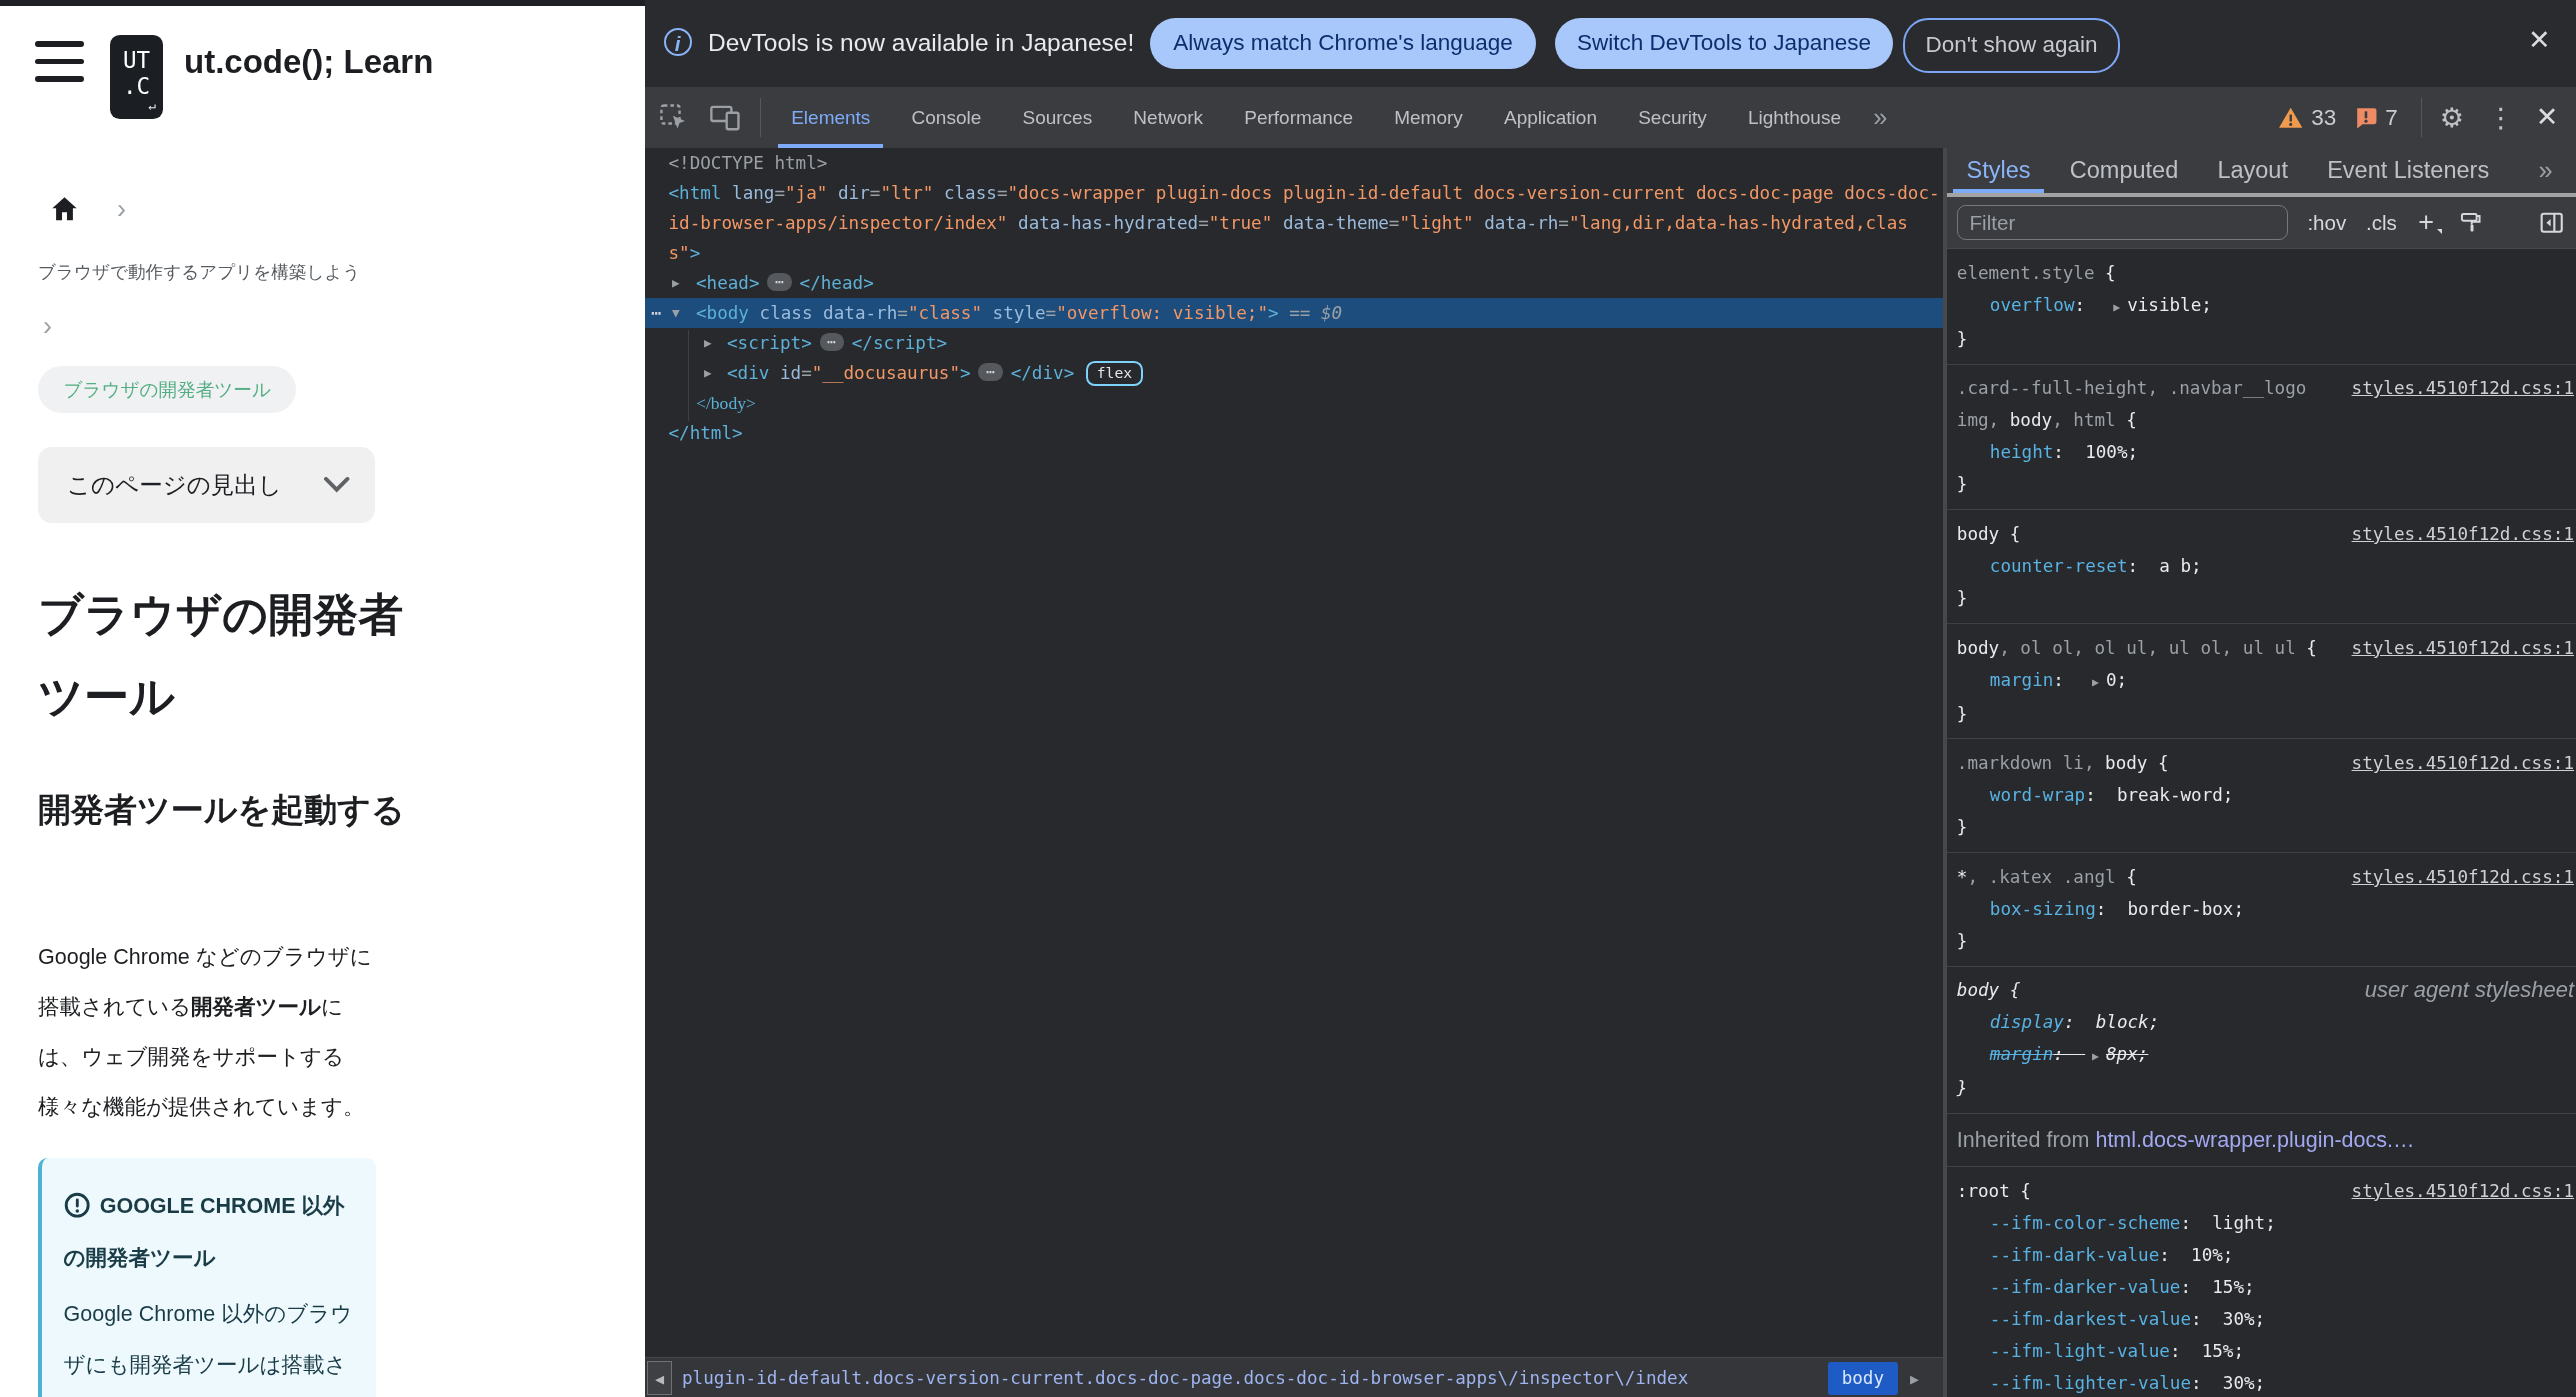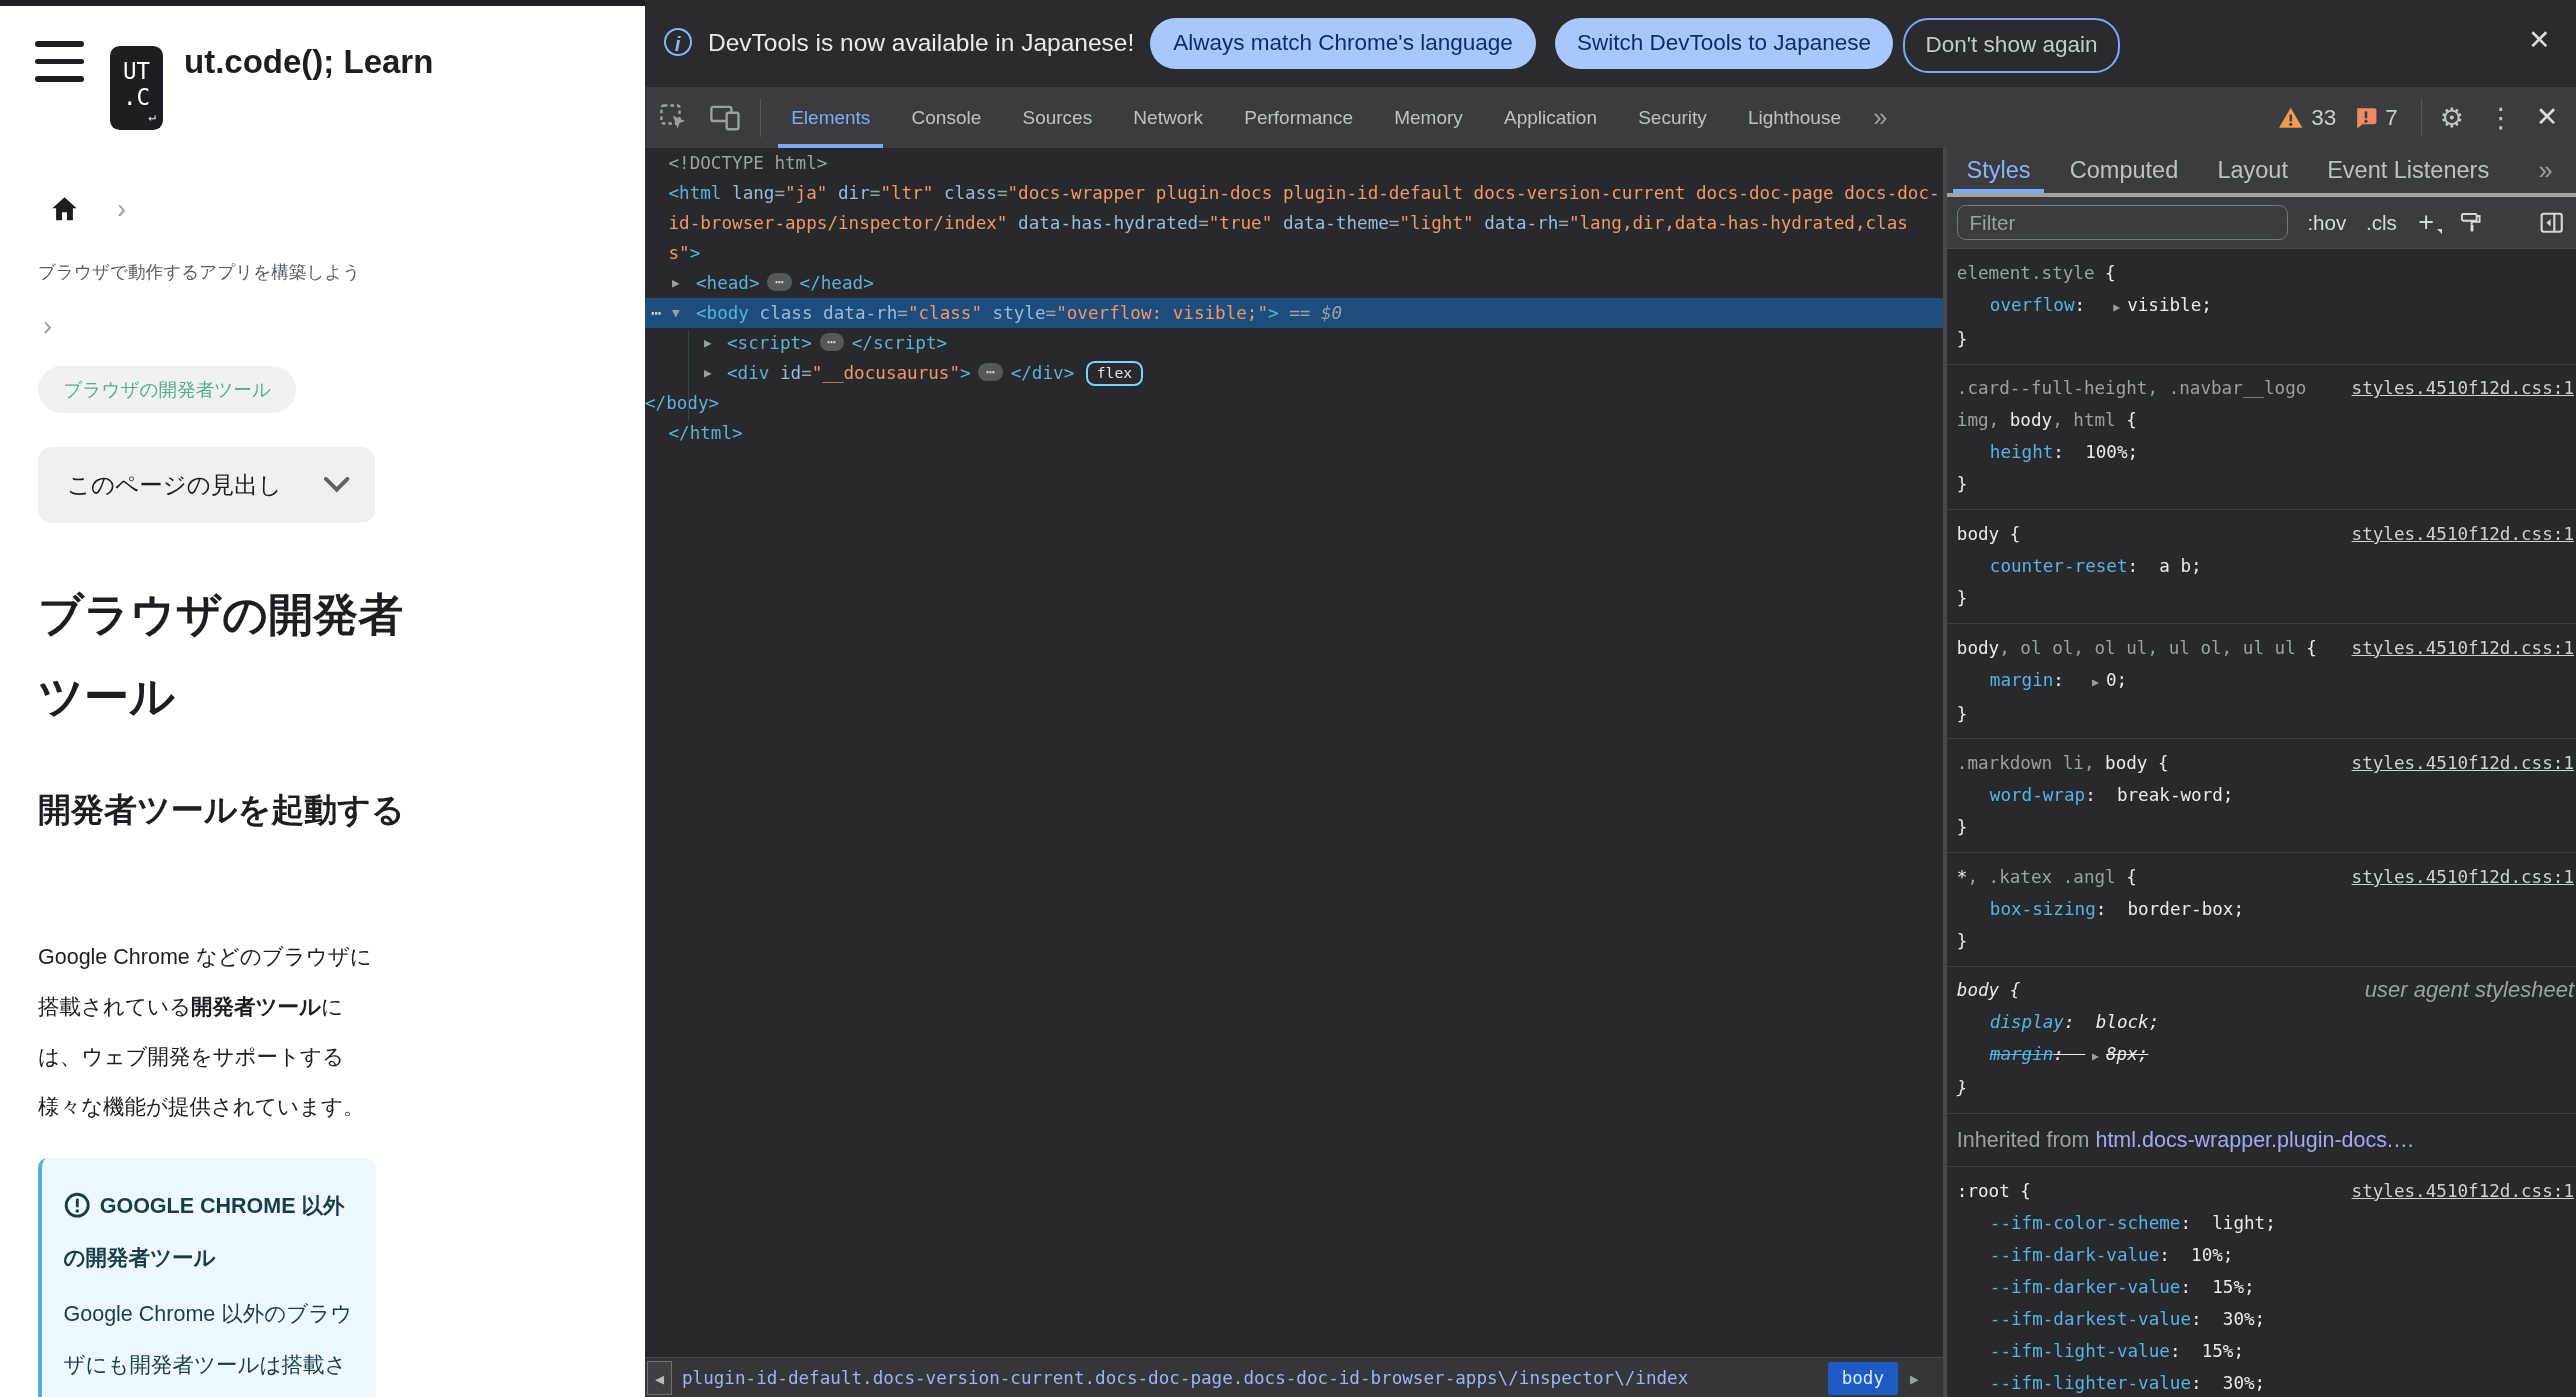--- a/index.html
+++ b/index.html
@@ -4,21 +4,21 @@
 <style>
   html,body{margin:0;padding:0;background:#111;}
   #stage{position:relative;width:2576px;height:1398px;overflow:hidden;background:#fff;
          font-family:"Liberation Sans",sans-serif;}
   
   .page{position:absolute;left:0;top:0;width:645px;height:1398px;background:#fff;overflow:hidden;}
   .topstrip{position:absolute;left:0;top:0;width:645px;height:5.9px;background:#202124;}
   .hamburger{position:absolute;left:35px;top:39px;width:49px;height:45px;cursor:pointer;}
   .hamburger i{position:absolute;left:0;width:49px;height:5.9px;border-radius:2.9px;background:#1c1e21;}
   .hamburger i:nth-child(1){top:2px}.hamburger i:nth-child(2){top:19.6px}.hamburger i:nth-child(3){top:37px}
-  .logo{position:absolute;left:110px;top:46px;width:53px;height:84px;background:#1b1f23;border-radius:9.8px;
+  .logo{position:absolute;left:110px;top:35px;width:53px;height:84px;background:#1b1f23;border-radius:9.8px;
         color:#fff;font-family:"DejaVu Sans Mono",monospace;font-size:22.5px;line-height:26.4px;
         text-align:center;padding-top:11.7px;box-sizing:border-box;}
   .logo .mark{display:block;font-size:12.7px;text-align:right;padding-right:6.9px;line-height:12.7px;color:#e8e8e8;}
   .site-title{position:absolute;left:184px;top:43px;font-size:33px;font-weight:bold;color:#1c1e21;white-space:nowrap;}
   .crumb-home{position:absolute;left:49px;top:194px;width:31px;height:31px;}
   .crumb-sep1{position:absolute;left:117px;top:194px;font-size:27px;color:#9aa0a6;}
   .crumb-sep2{position:absolute;left:43px;top:311px;font-size:27px;color:#9aa0a6;}
   .crumb-l1{position:absolute;left:38px;top:260px;font-size:17.6px;color:#575c61;white-space:nowrap;}
   .crumb-pill{position:absolute;left:38px;top:366px;height:47px;border-radius:23.5px;background:#f0f1f3;
               display:inline-flex;align-items:center;padding:0 25.4px;font-size:18.6px;color:#54ae83;white-space:nowrap;}
@@ -216,21 +216,21 @@
     <div class="elements">
       <div id="code-lines">
           <div class="cl" style="padding-left: 23.5px;"><span class="tk-g">&lt;!DOCTYPE html&gt;</span></div>
           <div class="cl" style="padding-left: 23.5px;"><span class="tk-t">&lt;html</span><span class="tk-a"> lang</span><span class="tk-p">=</span><span class="tk-v">"ja"</span><span class="tk-a"> dir</span><span class="tk-p">=</span><span class="tk-v">"ltr"</span><span class="tk-a"> class</span><span class="tk-p">=</span><span class="tk-v">"docs-wrapper plugin-docs plugin-id-default docs-version-current docs-doc-page docs-doc-</span></div>
           <div class="cl" style="padding-left: 23.5px;"><span class="tk-v">id-browser-apps/inspector/index"</span><span class="tk-a"> data-has-hydrated</span><span class="tk-p">=</span><span class="tk-v">"true"</span><span class="tk-a"> data-theme</span><span class="tk-p">=</span><span class="tk-v">"light"</span><span class="tk-a"> data-rh</span><span class="tk-p">=</span><span class="tk-v">"lang,dir,data-has-hydrated,clas</span></div>
           <div class="cl" style="padding-left: 23.5px;"><span class="tk-v">s"</span><span class="tk-t">&gt;</span></div>
           <div class="cl" style="padding-left: 51px;"><span class="arrow" style="left: 27px;">▶</span><span class="tk-t">&lt;head&gt;</span><span class="dots-pill">⋯</span><span class="tk-t">&lt;/head&gt;</span></div>
           <div class="cl sel" style="padding-left: 51px;"><span class="gut">⋯</span><span class="arrow" style="left: 27px;">▼</span><span class="tk-t">&lt;body</span><span class="tk-a"> class</span><span class="tk-a"> data-rh</span><span class="tk-p">=</span><span class="tk-v">"class"</span><span class="tk-a"> style</span><span class="tk-p">=</span><span class="tk-v">"overflow: visible;"</span><span class="tk-t">&gt;</span><span class="tk-eq"> == $0</span></div>
           <div class="cl" style="padding-left: 82px;"><span class="arrow" style="left: 59px;">▶</span><span class="tk-t">&lt;script&gt;</span><span class="dots-pill">⋯</span><span class="tk-t">&lt;/script&gt;</span></div>
           <div class="cl" style="padding-left: 82px;"><span class="arrow" style="left: 59px;">▶</span><span class="tk-t">&lt;div</span><span class="tk-a"> id</span><span class="tk-p">=</span><span class="tk-v">"__docusaurus"</span><span class="tk-t">&gt;</span><span class="dots-pill">⋯</span><span class="tk-t">&lt;/div&gt;</span><span class="flex-badge">flex</span></div>
-          <div class="cl" style=""><span class="tk-t">&lt;/body&gt;</span></div>
+          <div class="cl" style="padding-left: 51px; font-family: Liberation Serif, serif;"><span class="tk-t">&lt;/body&gt;</span></div>
           <div class="cl" style="padding-left: 23.5px;"><span class="tk-t">&lt;/html&gt;</span></div>
         </div>
       <div class="guide"></div>
     </div>
 
     <div class="statusbar">
       <div class="sb-prev">◀</div>
       <div class="sb-path">plugin-id-default.docs-version-current.docs-doc-page.docs-doc-id-browser-apps\/inspector\/index</div>
       <div class="sb-chip">body</div>
       <div class="sb-next">▶</div>

